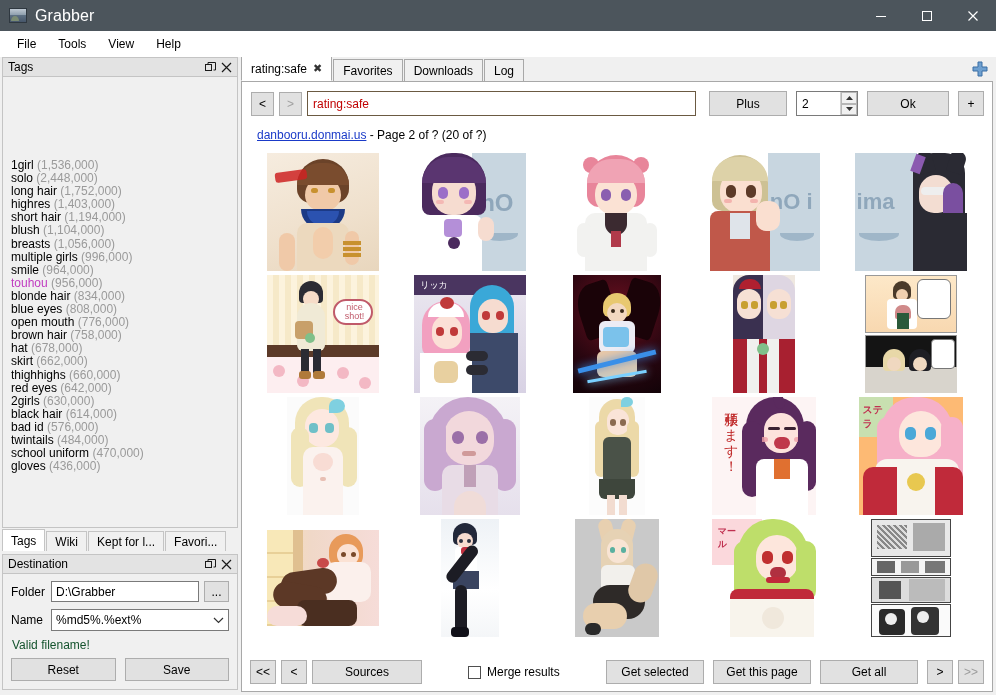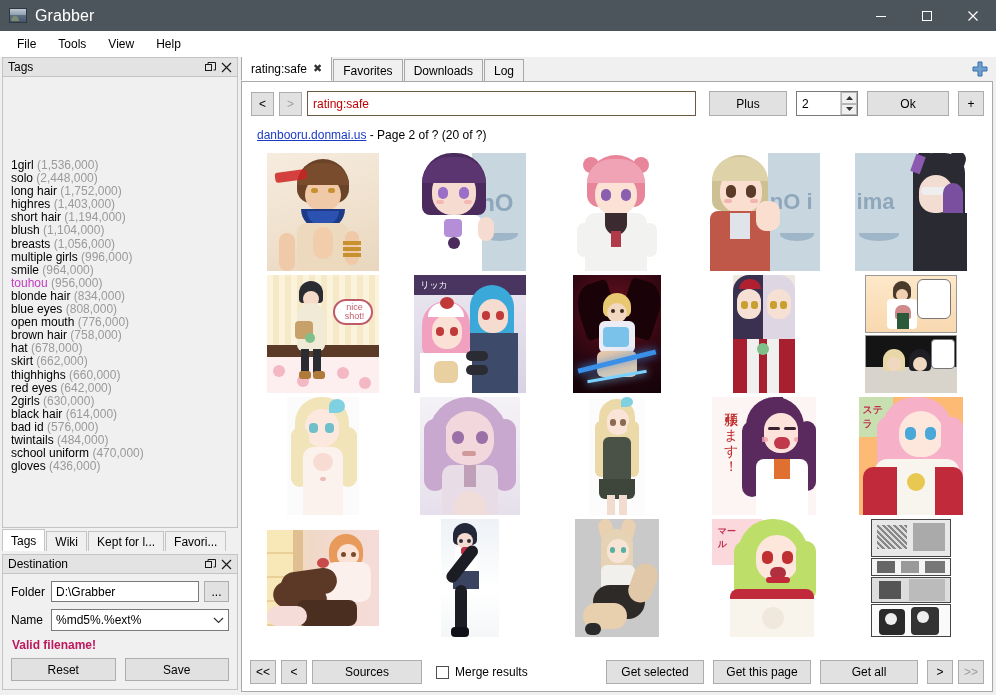--- a/index.html
+++ b/index.html
@@ -169,23 +169,22 @@
   .combo {
     flex: 1 1 auto; height: 22px;
     background: #ffffff;
     border: 1px solid #7a7a7a;
     padding: 0 4px; font-size: 12px; color: #000;
     display: flex; align-items: center;
   }
   .combo-text { flex: 1 1 auto; }
   .combo-arrow { color: #333; font-size: 10px; padding-left: 4px; }
   .valid-msg {
-    color: #be185d; font-size: 12px;
+    color: #14532d; font-size: 12px;
     margin: 0 0 6px 1px;
-    font-weight: bold;
   }
   .dest-buttons { display: flex; gap: 9px; }
   .btn {
     background: #e1e1e1; border: 1px solid #adadad;
     height: 23px; font-size: 12px; color: #000;
     display: flex; align-items: center; justify-content: center;
     font-family: "Liberation Sans", sans-serif;
   }
   .btn.grow { flex: 1 1 0; }
   .btn.disabled { color: #9c9c9c; }
@@ -317,21 +316,21 @@
   }
 
   
   .bottombar {
     flex: 0 0 auto;
     display: flex; align-items: center;
     padding: 6px 8px 7px 8px;
   }
   .btn-sq { width: 26px; height: 24px; margin-right: 5px; }
   .btn-sources { width: 110px; height: 24px; margin-right: 14px; }
-  .chk-wrap { display: flex; align-items: center; font-size: 12px; color: #000; }
+  .chk-wrap { display: flex; align-items: center; font-size: 12px; color: #000; margin-left: 32px; }
   .chk {
     width: 13px; height: 13px;
     border: 1px solid #4f4f4f; background: #fff;
     margin-right: 6px;
   }
   .spacer { flex: 1 1 auto; }
   .btn-get { width: 98px; height: 24px; margin-left: 9px; }
 
   
   .vscroll {

